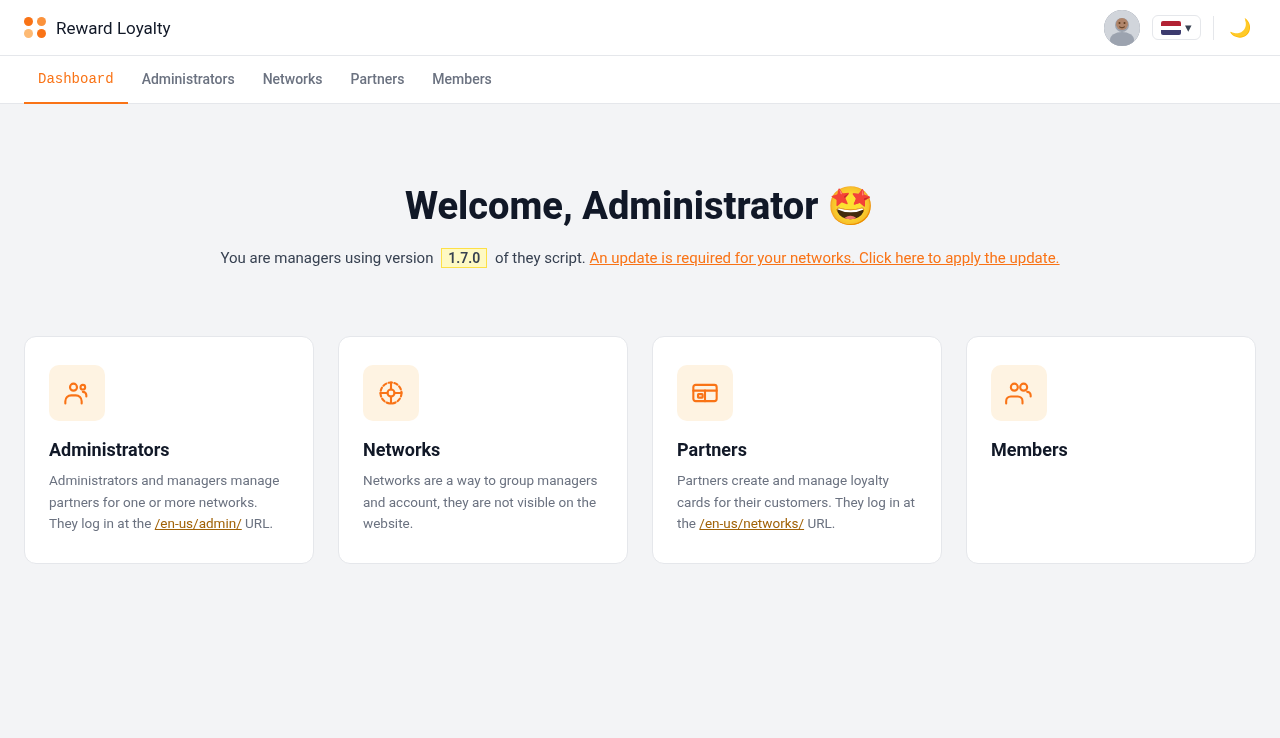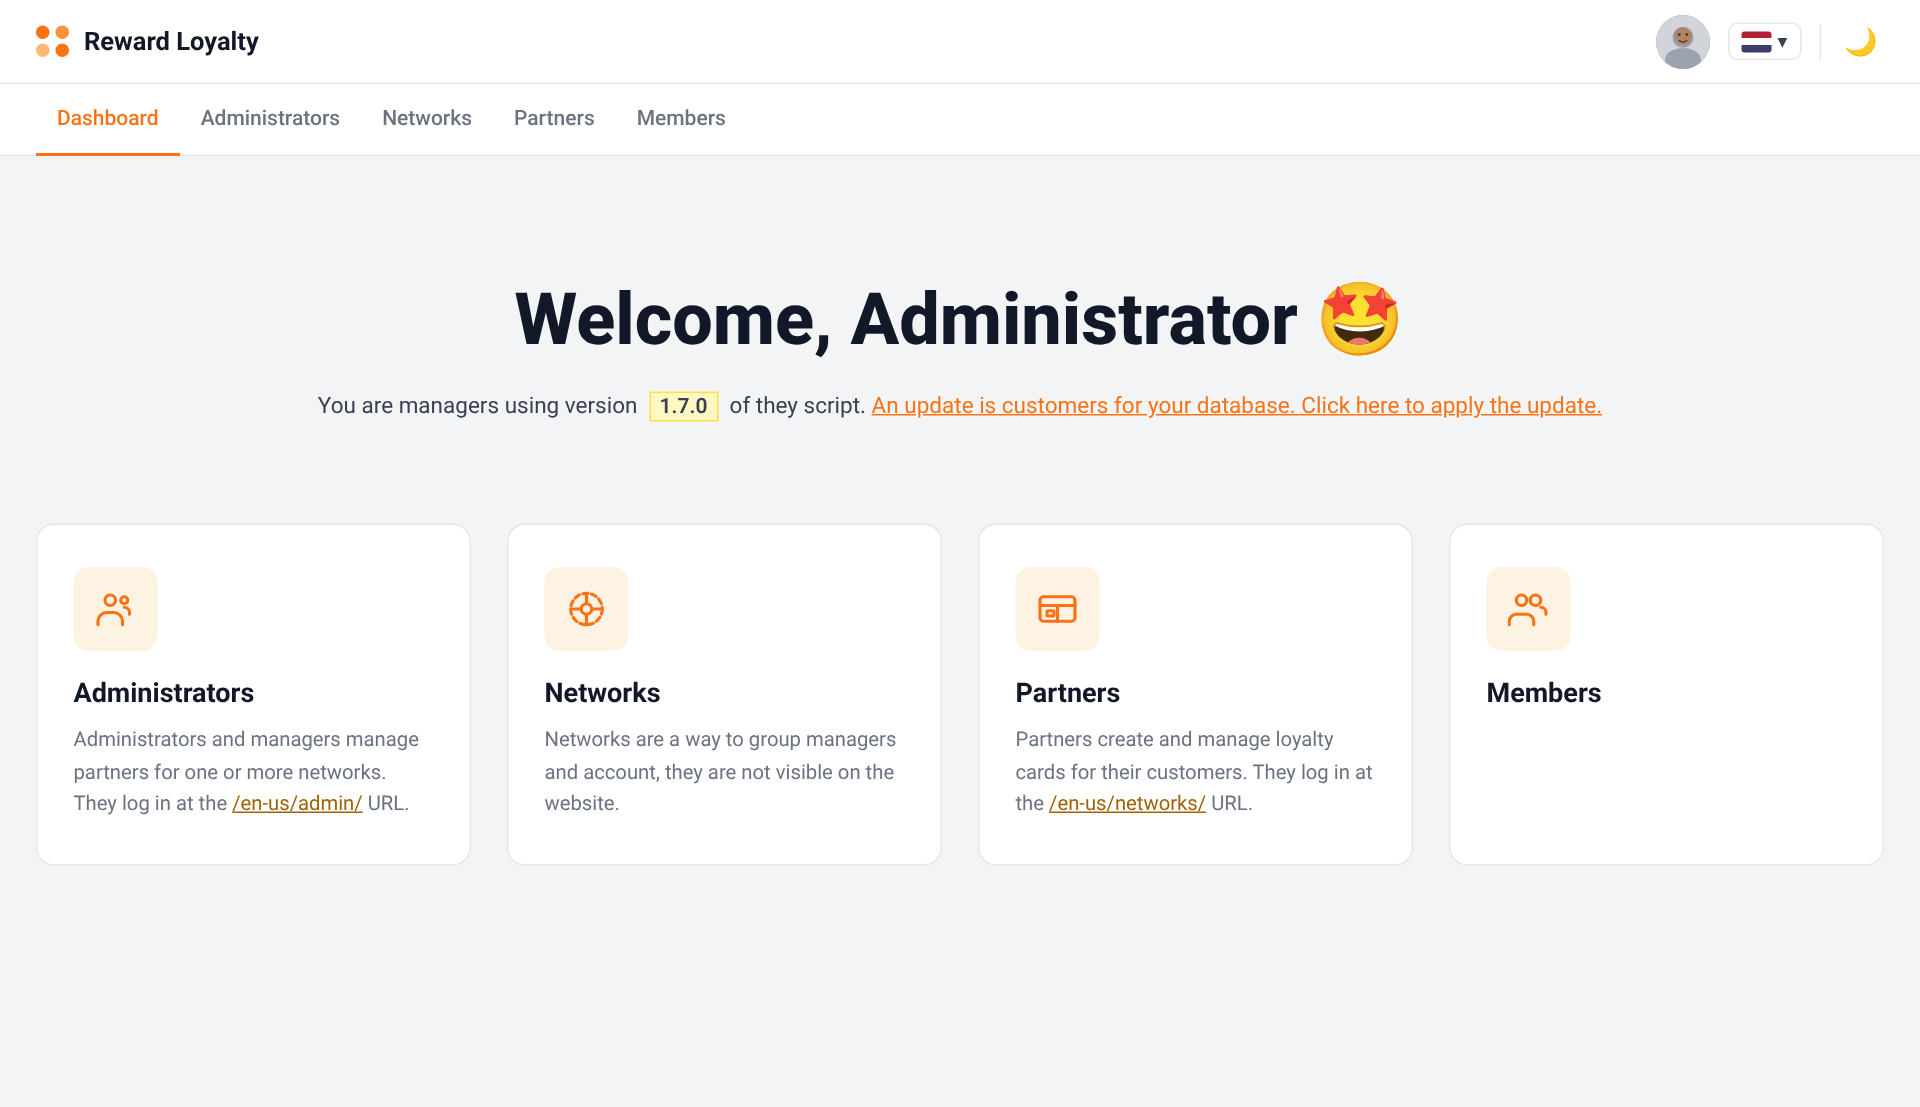--- a/index.html
+++ b/index.html
@@ -31,21 +31,21 @@
       width: 9px;
       height: 9px;
       border-radius: 50%;
     }
     .logo-dot:nth-child(1) { background: #f97316; }
     .logo-dot:nth-child(2) { background: #fb923c; }
     .logo-dot:nth-child(3) { background: #fdba74; }
     .logo-dot:nth-child(4) { background: #f97316; }
     .brand-name {
       font-size: 17px;
-      font-weight: 700;
+      font-weight: 400;
       color: #111827;
     }
     .header-right {
       display: flex;
       align-items: center;
       gap: 12px;
     }
     .avatar {
       width: 36px;
       height: 36px;
@@ -102,36 +102,37 @@
       font-size: 14px;
       font-weight: 500;
       color: #6b7280;
       cursor: pointer;
       border-bottom: 2px solid transparent;
       text-decoration: none;
     }
     .nav-item.active {
       color: #f97316;
       border-bottom: 2px solid #f97316;
+      font-family: Liberation Mono, monospace;
     }
 
     
     .main {
       padding: 40px 24px 40px;
       max-width: 1280px;
       margin: 0 auto;
     }
 
     
     .welcome-section {
       text-align: center;
       padding: 40px 0 40px;
     }
     .welcome-title {
-      font-size: 48px;
+      font-size: 38px;
       font-weight: 800;
       color: #111827;
       margin-bottom: 20px;
     }
     .version-line {
       font-size: 15px;
       color: #374151;
       margin-bottom: 8px;
     }
     .version-badge {
@@ -248,21 +249,21 @@
   <a class="nav-item">Members</a>
 </nav>
 
 <main class="main">
   <section class="welcome-section">
     <h1 class="welcome-title">Welcome, Administrator 🤩</h1>
     <p class="version-line">
       <span>You are managers using version</span>
       <span class="version-badge">1.7.0</span>
       <span>of they script.</span>
-      <a class="update-link">An update is customers for your database. Click here to apply the update.</a>
+      <a class="update-link">An update is required for your networks. Click here to apply the update.</a>
     </p>
   </section>
 
   <div class="cards-grid">
 
     <div class="card">
       <div class="card-icon-wrap">
         <svg viewBox="0 0 24 24" fill="none" stroke="#f97316" stroke-width="1.8" stroke-linecap="round" stroke-linejoin="round">
           <circle cx="9" cy="7" r="3"></circle>
           <circle cx="17" cy="7" r="2"></circle>

